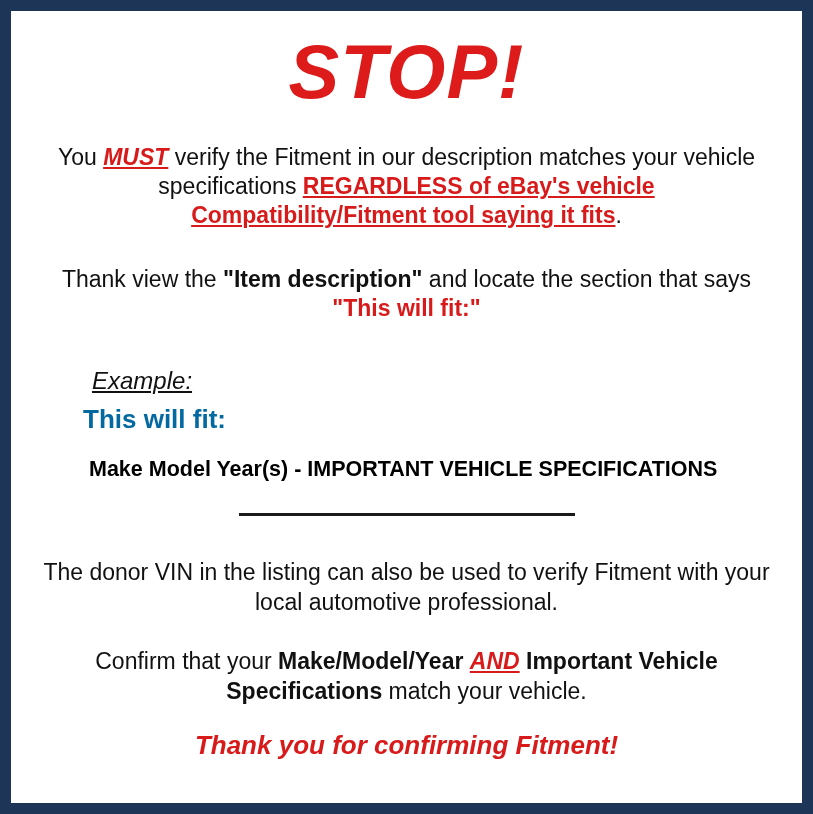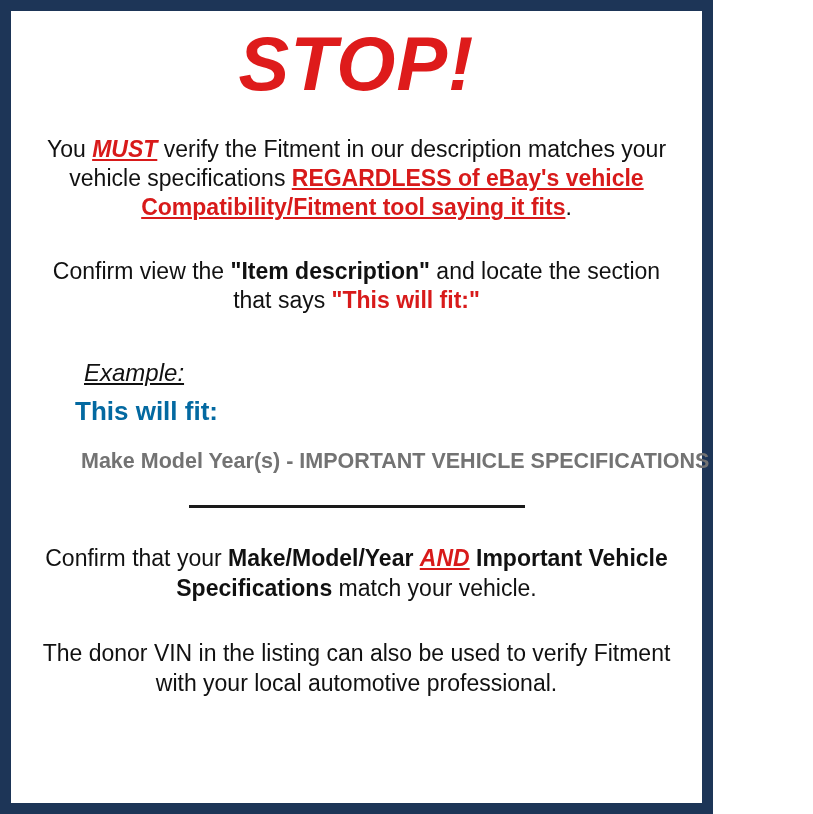--- a/index.html
+++ b/index.html
@@ -10,25 +10,25 @@
   }
   body {
     width: 813px;
     height: 814px;
     overflow: hidden;
     font-family: "Liberation Sans", sans-serif;
   }
 
   .notice-card {
     box-sizing: border-box;
-    width: 713px;
+    width: 813px;
     height: 814px;
     border: 11px solid #1d3557;
     background: #ffffff;
-    padding: 4px;
+    padding: 12px;
     position: relative;
   }
 
   .notice-inner {
     box-sizing: border-box;
     width: 100%;
     height: 100%;
     background: #ffffff;
     padding: 6px 14px 0 14px;
     text-align: center;
@@ -106,21 +106,21 @@
     margin: 0;
     font-size: 26px;
     font-weight: bold;
     color: #0369a1;
     line-height: 1.18;
   }
   .example-spec {
     margin: 22px 0 0 6px;
     font-size: 21.5px;
     font-weight: bold;
-    color: #737373;
+    color: #000000;
     line-height: 1.2;
     white-space: nowrap;
   }
 
   
   .divider-wrap {
     margin-top: 22px;
     text-align: center;
   }
   .divider {
@@ -147,31 +147,32 @@
 <body>
 
 <div class="notice-card">
   <div class="notice-inner">
 
     <div class="stop-heading">STOP!</div>
 
 
     <p class="para para-must"><span>You </span><span class="red bold ital und">MUST</span><span> verify the Fitment in our description matches your vehicle specifications </span><span class="red bold und">REGARDLESS of eBay's vehicle Compatibility/Fitment tool saying it fits</span><span class="black">.</span></p>
 
-    <p class="para para-view"><span>Confirm view the </span><span class="bold">"Item description"</span><span> and locate the section that says </span><span class="red bold">"This will fit:"</span></p>
+    <p class="para para-view"><span>Thank view the </span><span class="bold">"Item description"</span><span> and locate the section that says </span><span class="red bold">"This will fit:"</span></p>
 
     <div class="example-block">
       <div><span class="example-label">Example:</span></div>
       <div class="example-fit">This will fit:</div>
       <div class="example-spec">Make Model Year(s) - IMPORTANT VEHICLE SPECIFICATIONS</div>
     </div>
 
     <div class="divider-wrap">
       <hr class="divider">
     </div>
 
+    <p class="para para-vin">The donor VIN in the listing can also be used to verify Fitment with your local automotive professional.</p>
+
     <p class="para para-confirm"><span>Confirm that your </span><span class="bold">Make/Model/Year</span><span> </span><span class="red bold ital und">AND</span><span> </span><span class="bold">Important Vehicle Specifications</span><span> match your vehicle.</span></p>
 
-    <p class="para para-vin">The donor VIN in the listing can also be used to verify Fitment with your local automotive professional.</p>
-
+    <div class="thanks">Thank you for confirming Fitment!</div>
 
   </div>
 </div>
 
 </body></html>

